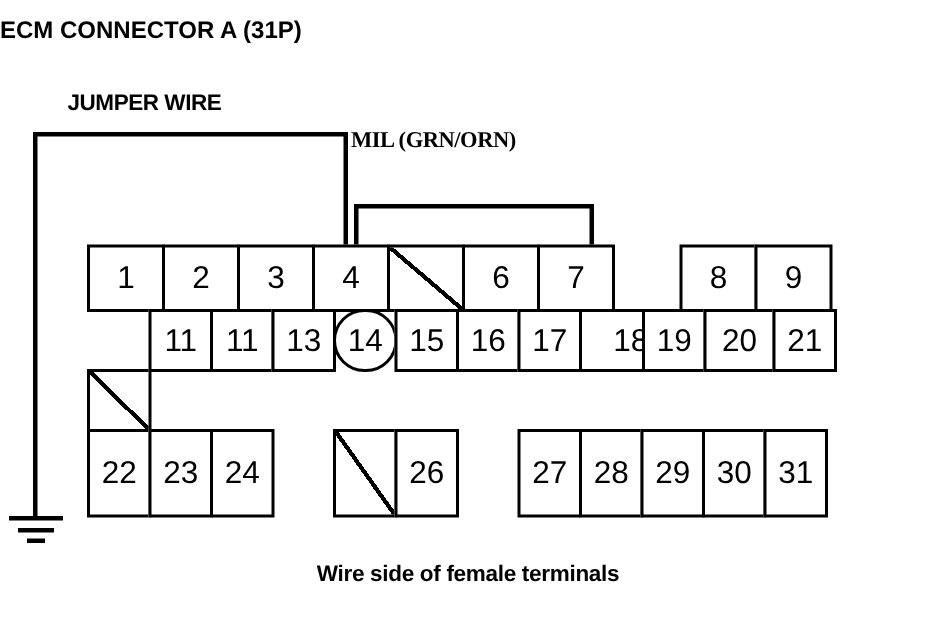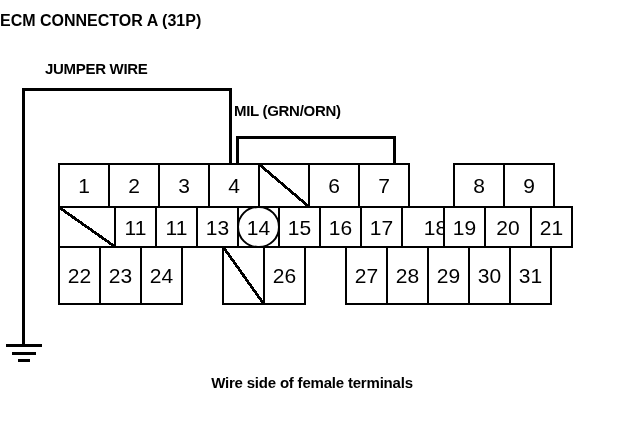--- a/index.html
+++ b/index.html
@@ -36,22 +36,23 @@
     font-size: 16px;
     letter-spacing: 0px;
   }
   #jumper-label {
     left: 45px;
     top: 60px;
     font-size: 15px;
   }
   #mil-label {
     left: 234px;
-    top: 102px;
+    top: 86px;
     font-size: 15px;
+    font-family: Liberation Serif, serif;
   }
   #caption {
     left: 0;
     right: 0;
     top: 374px;
     text-align: center;
     font-size: 15px;
     font-weight: bold;
     letter-spacing: -0.2px;
   }
@@ -162,21 +163,21 @@
         <div class="cell" style="width: 52px;">3</div>
         <div class="cell" style="width: 52px;">4</div>
         <div class="cell slash blank" style="width: 52px;">5</div>
         <div class="cell" style="width: 52px;">6</div>
         <div class="cell" style="width: 52px;">7</div>
         <div class="cell spacer" style="width: 47px;"></div>
         <div class="cell" style="width: 52px;">8</div>
         <div class="cell" style="width: 52px;">9</div>
       </div>
     <div class="grid-row" id="row-mid">
-        <div class="cell slash blank" style="width: 58px;">10</div>
+        <div class="cell slash blank" style="width: 43px; margin-top: 40px;">10</div>
         <div class="cell" style="width: 43px;">11</div>
         <div class="cell" style="width: 43px;">11</div>
         <div class="cell" style="width: 43px;">13</div>
         <div class="cell" style="width: 43px; border-radius: 21px;">14</div>
         <div class="cell" style="width: 43px;">15</div>
         <div class="cell" style="width: 43px;">16</div>
         <div class="cell" style="width: 43px;">17</div>
         <div class="cell" style="width: 44px; padding-left: 25px;">18</div>
         <div class="cell" style="width: 43px;">19</div>
         <div class="cell" style="width: 48px;">20</div>

